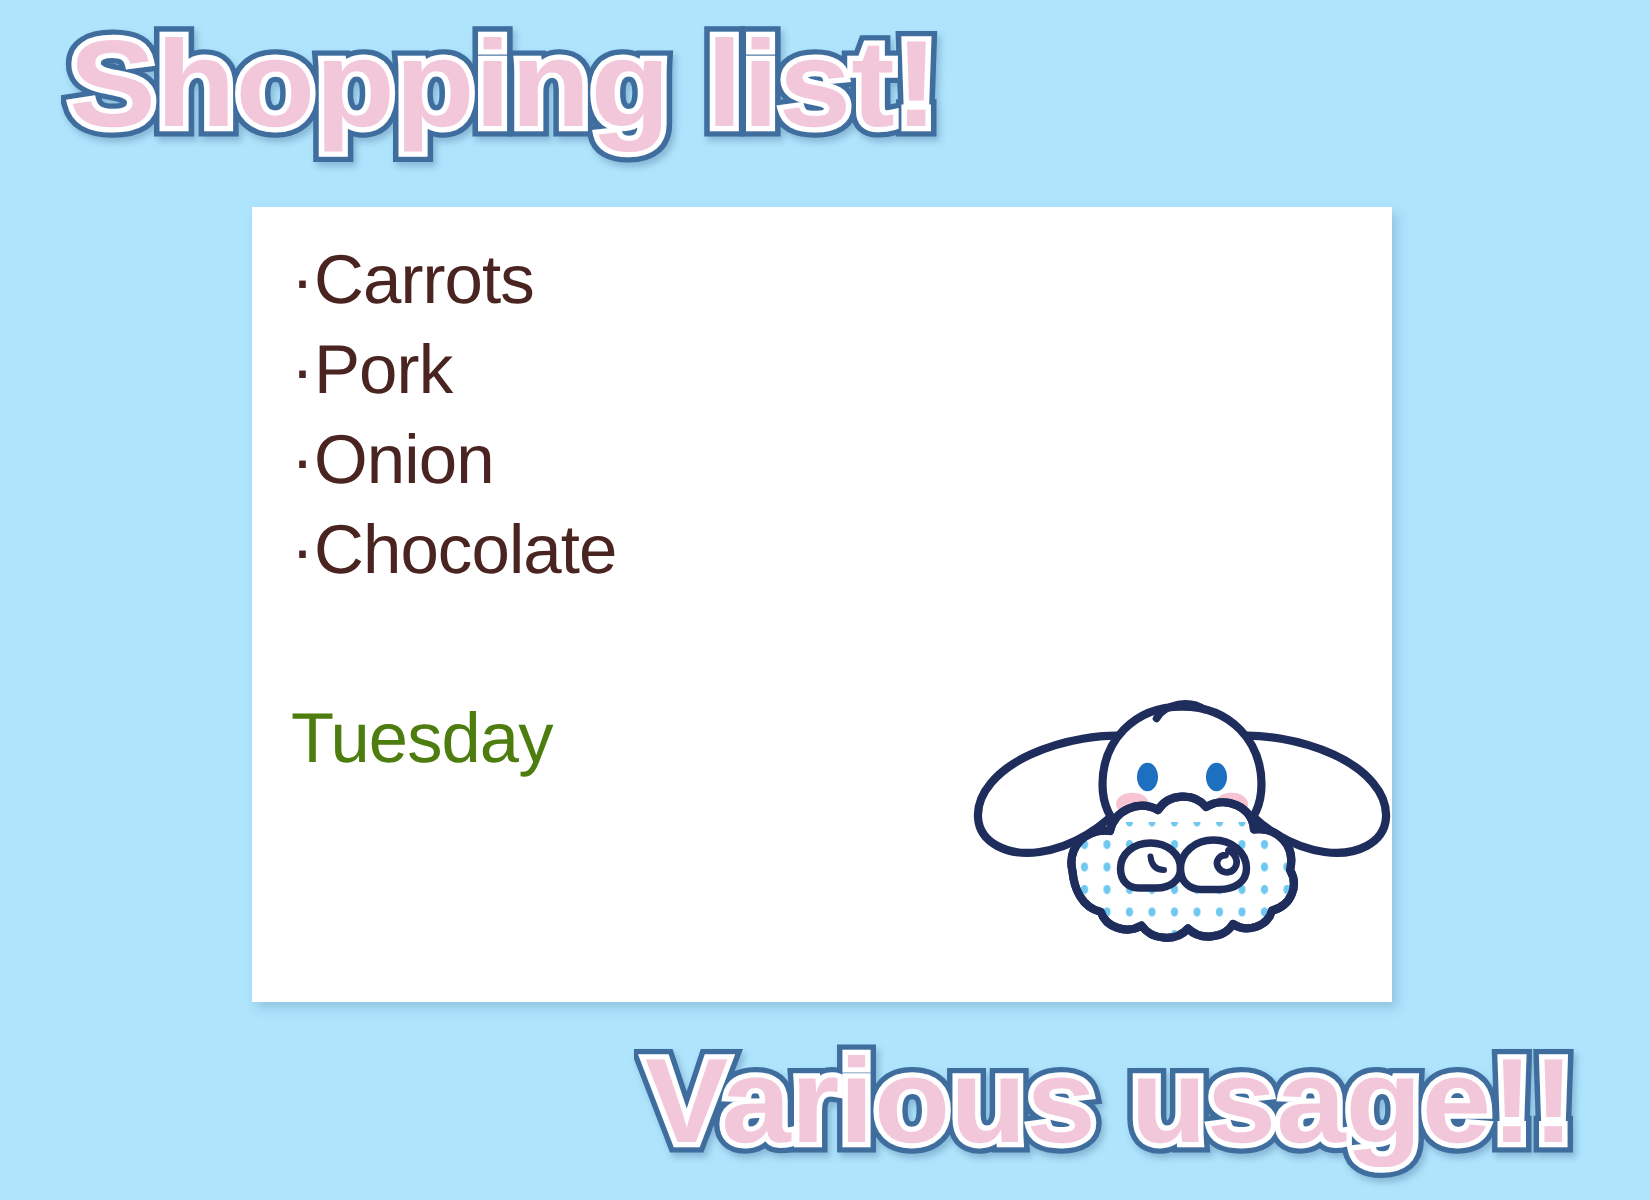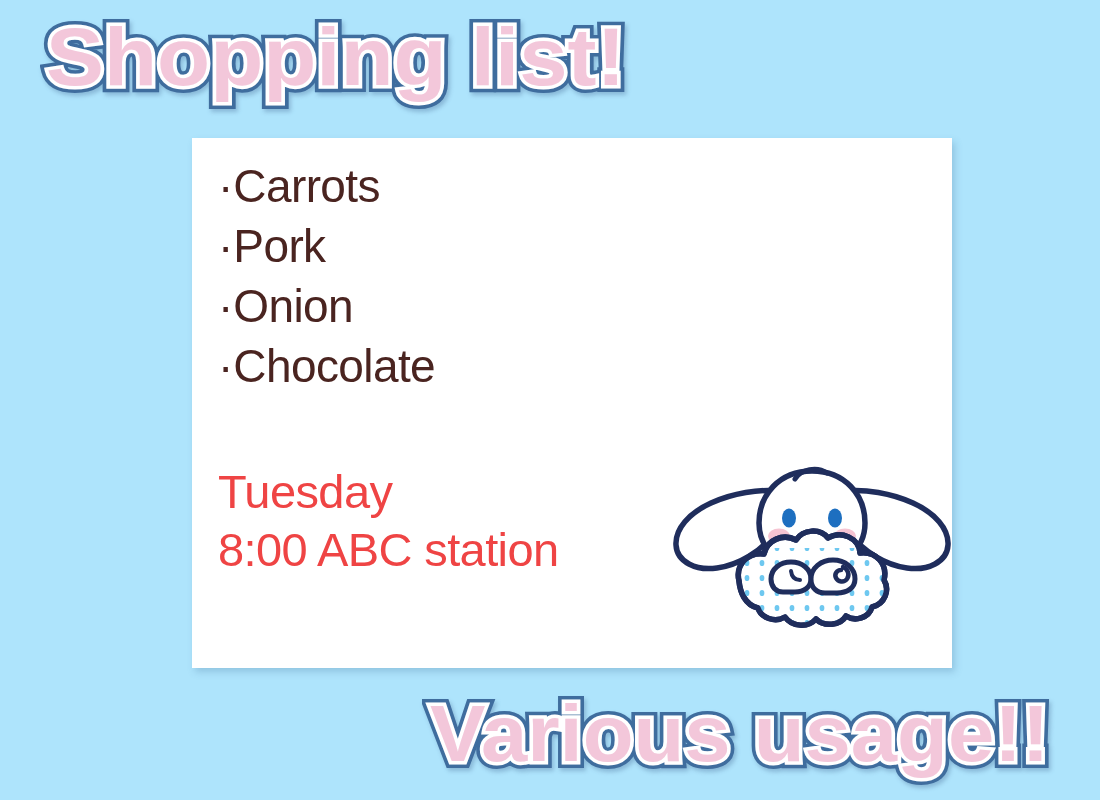--- a/index.html
+++ b/index.html
@@ -83,21 +83,20 @@
 
   
   #memo-card {
     position: absolute;
     left: 168px;
     top: 138px;
     width: 760px;
     height: 530px;
     background: #ffffff;
     box-shadow: 3px 4px 7px rgba(60,110,150,0.26);
-    margin-left: 24px;
   }
 
   #list-block {
     position: absolute;
     left: 26px;
     top: 18px;
   }
   .list-item {
     font-family: "Liberation Sans", sans-serif;
     font-size: 46px;
@@ -110,21 +109,21 @@
 
   #schedule-block {
     position: absolute;
     left: 26px;
     top: 325px;
   }
   .schedule-line {
     font-family: "Liberation Sans", sans-serif;
     font-size: 47px;
     line-height: 58px;
-    color: #ef4444;
+    color: #4d7c0f;
     letter-spacing: -0.6px;
     white-space: nowrap;
   }
 
   #mascot {
     position: absolute;
     left: 475px;
     top: 315px;
     width: 290px;
     height: 200px;
@@ -151,21 +150,20 @@
     <div class="list-item">
       <span class="bullet">·</span><span>Onion</span>
     </div>
     <div class="list-item">
       <span class="bullet">·</span><span>Chocolate</span>
     </div>
   </div>
 
   <div id="schedule-block">
     <div class="schedule-line">Tuesday</div>
-    <div class="schedule-line">8:00 ABC station</div>
   </div>
 
   <div id="mascot">
     <svg viewBox="0 0 290 200" width="290" height="200" xmlns="http://www.w3.org/2000/svg">
       <defs>
         <pattern id="clouddots" width="15" height="15" patternUnits="userSpaceOnUse">
           <ellipse cx="5" cy="5" rx="2.4" ry="3.1" fill="#6ec8f0"></ellipse>
         </pattern>
         <clipPath id="cloudclip">
           <path d="M72 128

